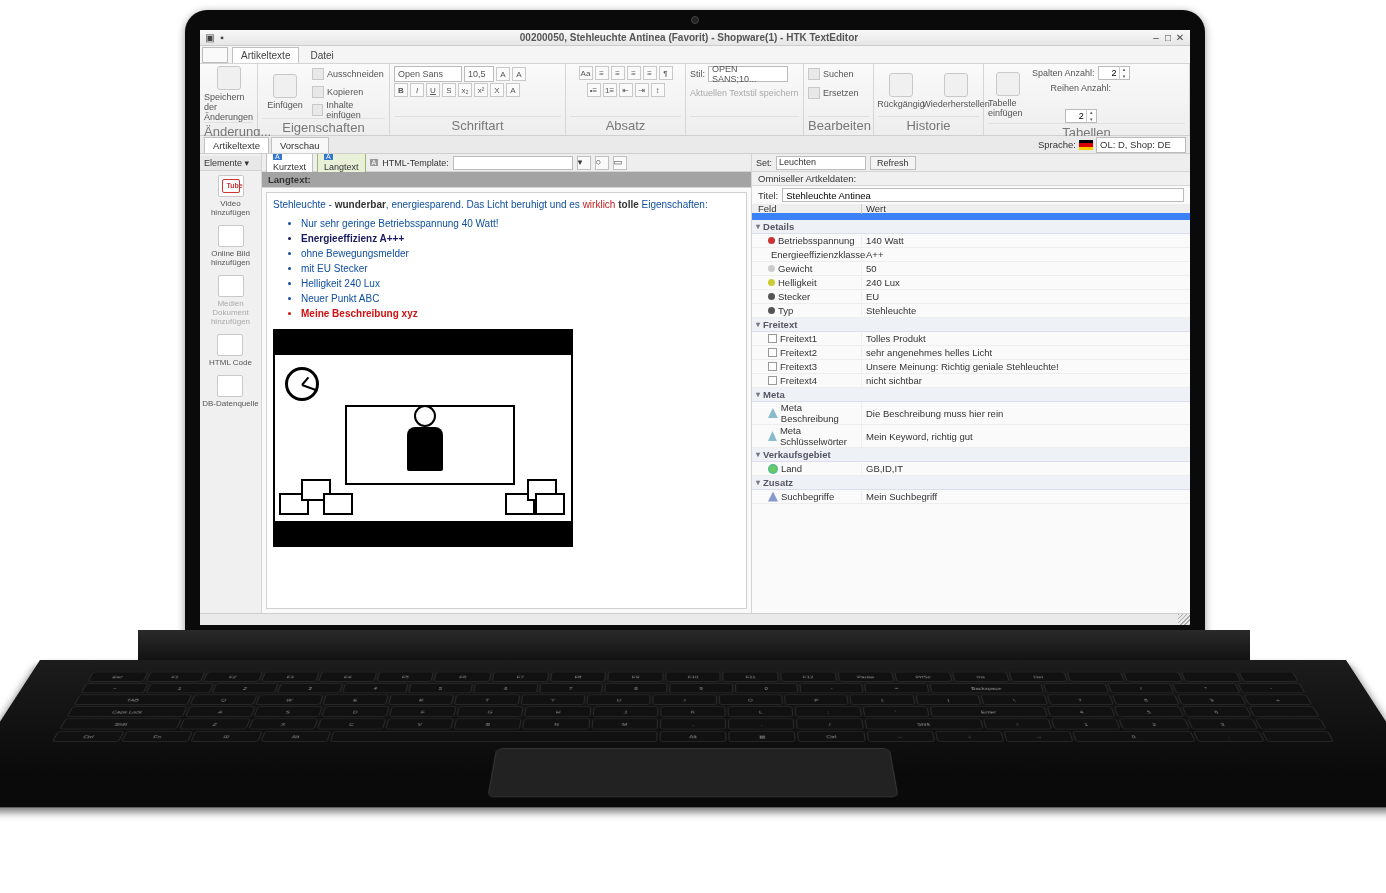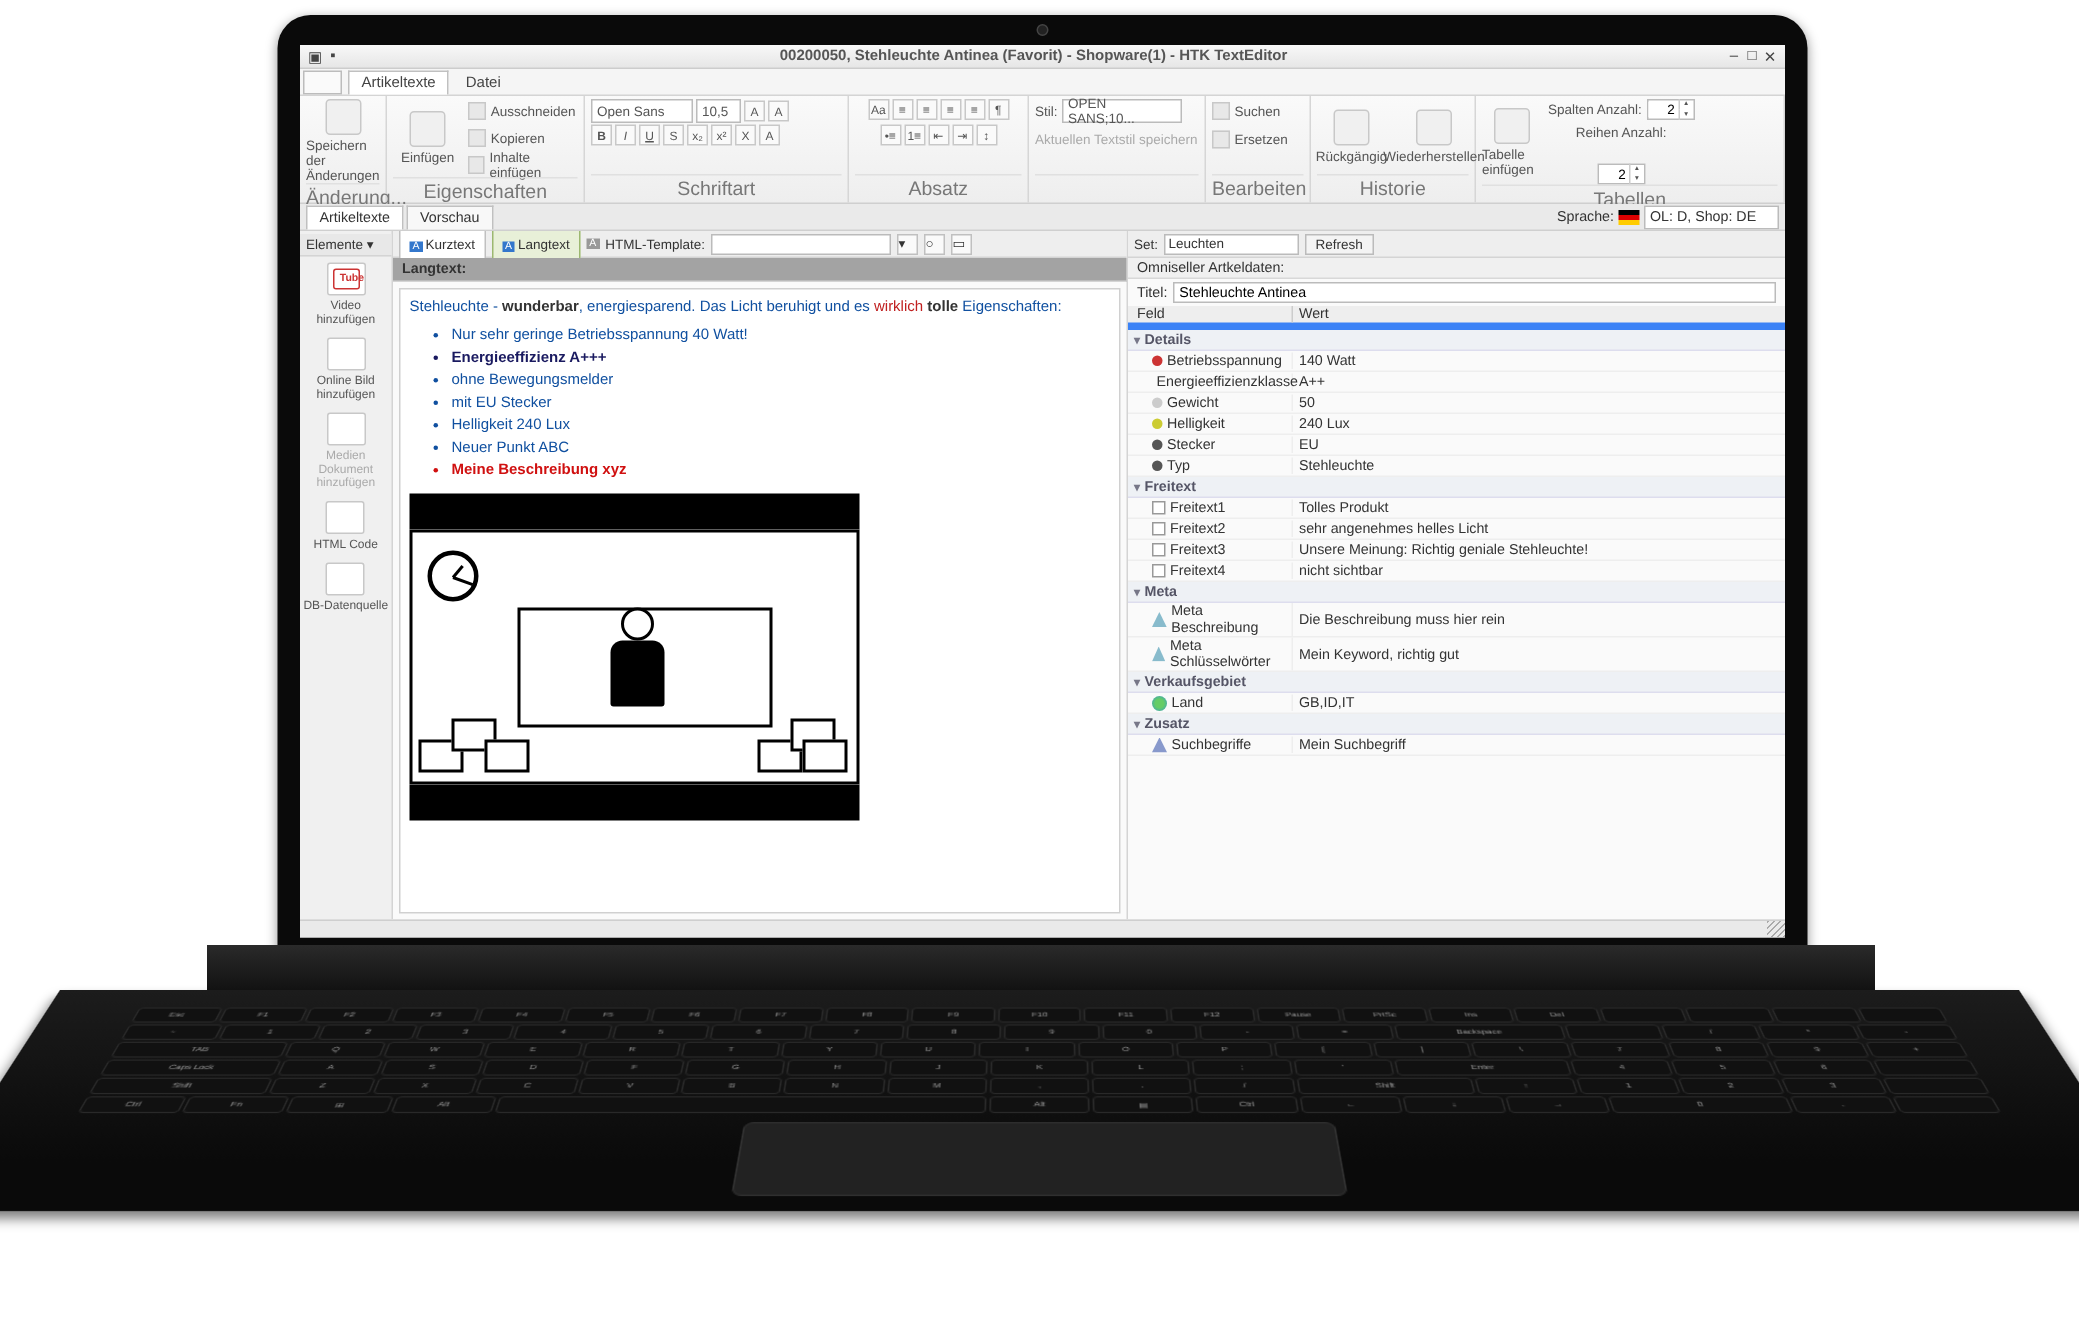--- a/index.html
+++ b/index.html
@@ -54,21 +54,21 @@
 
 .workarea{flex:1;display:flex;overflow:hidden;}
 .sidebar{width:62px;background:#f0f0f0;border-right:1px solid #d4d4d4;display:flex;flex-direction:column;align-items:center;padding-top:2px;}
 .sidebar .shdr{font-size:9px;padding:2px 0;border-bottom:1px solid #d4d4d4;width:100%;text-align:left;padding-left:4px;background:#e8e8e8;}
 .sitem{display:flex;flex-direction:column;align-items:center;padding:4px 2px;font-size:8px;text-align:center;color:#555;cursor:pointer;}
 .sitem.disabled{color:#aaa;}
 .sitem .sico{width:26px;height:22px;background:#fff;border:1px solid #c8c8c8;margin-bottom:2px;border-radius:2px;}
 
 .center{flex:1;display:flex;flex-direction:column;background:#fafafa;border-right:1px solid #d4d4d4;}
 .subtool{height:18px;background:#eee;border-bottom:1px solid #d4d4d4;display:flex;align-items:center;padding:0 4px;gap:4px;font-size:9px;}
-.pill{padding:7px 6px;background:#fff;border:1px solid #c0c0c0;display:flex;align-items:flex-end;gap:2px;}
+.pill{padding:7px 6px;background:#fff;border:1px solid #c0c0c0;display:flex;align-items:flex-start;gap:2px;flex-direction:column;}
 .pill.active{background:#e8f0d8;border-color:#9cb870;}
 .subtool .combo{flex:0 0 120px;height:14px;border:1px solid #bbb;background:#fff;}
 .subtool .tb{width:14px;height:14px;border:1px solid #c0c0c0;background:#fafafa;cursor:pointer;}
 .editor-head{height:16px;background:#a3a3a3;border-bottom:1px solid #d4d4d4;padding:2px 6px;font-size:9.5px;font-weight:600;}
 .editor{flex:1;background:#fff;margin:4px;border:1px solid #d0d0d0;padding:6px;font-size:10px;overflow:auto;}
 .editor .intro{color:#1050a0;margin-bottom:6px;}
 .editor .intro .wb{font-weight:bold;color:#333;}
 .editor .intro .wi{color:#c02020;}
 .editor ul{margin-left:28px;margin-bottom:8px;}
 .editor ul li{color:#1050a0;line-height:1.5;}
@@ -89,21 +89,21 @@
 .illust .box{position:absolute;width:30px;height:22px;border:2px solid #000;background:#fff;}
 
 .right{flex:0 0 438px;display:flex;flex-direction:column;background:#fafafa;}
 .rtool{height:18px;background:#eee;border-bottom:1px solid #d4d4d4;display:flex;align-items:center;padding:0 4px;gap:4px;font-size:9px;}
 .rtool .combo{width:90px;height:14px;border:1px solid #bbb;background:#fff;padding-left:2px;}
 .rtool .btn{padding:1px 6px;border:1px solid #bbb;background:#f4f4f4;cursor:pointer;}
 .rhdr{height:14px;padding:1px 6px;font-size:9.5px;background:#f0f0f0;border-bottom:1px solid #d8d8d8;}
 .rtitle{height:18px;display:flex;align-items:center;padding:0 6px;gap:4px;font-size:9.5px;}
 .rtitle input{flex:1;height:14px;border:1px solid #bbb;padding:0 3px;font-size:9.5px;}
 .grid{flex:1;overflow:auto;font-size:9.5px;}
-.ghead{display:flex;background:#eee;border-bottom:5px solid #3b82f6;height:16px;align-items:center;}
+.ghead{display:flex;background:#eee;border-bottom:7px solid #3b82f6;height:16px;align-items:center;}
 .ghead .c1{width:110px;padding-left:6px;border-right:1px solid #ccc;}
 .ghead .c2{flex:1;padding-left:4px;}
 .gsect{background:#eef1f5;padding:1px 4px;font-weight:600;color:#556;border-bottom:1px solid #dde;display:flex;align-items:center;gap:3px;}
 .gsect::before{content:"▾";font-size:8px;color:#778;}
 .grow{display:flex;min-height:14px;align-items:center;border-bottom:1px solid #eee;}
 .grow .c1{width:110px;padding-left:16px;display:flex;align-items:center;gap:3px;border-right:1px solid #eee;}
 .grow .c2{flex:1;padding-left:4px;}
 .dot{width:7px;height:7px;border-radius:50%;display:inline-block;}
 .chk{width:9px;height:9px;border:1px solid #999;background:#fff;display:inline-block;}
 .fic{width:10px;height:10px;display:inline-block;background:#8bc;clip-path:polygon(0 100%,50% 0,100% 100%);}

